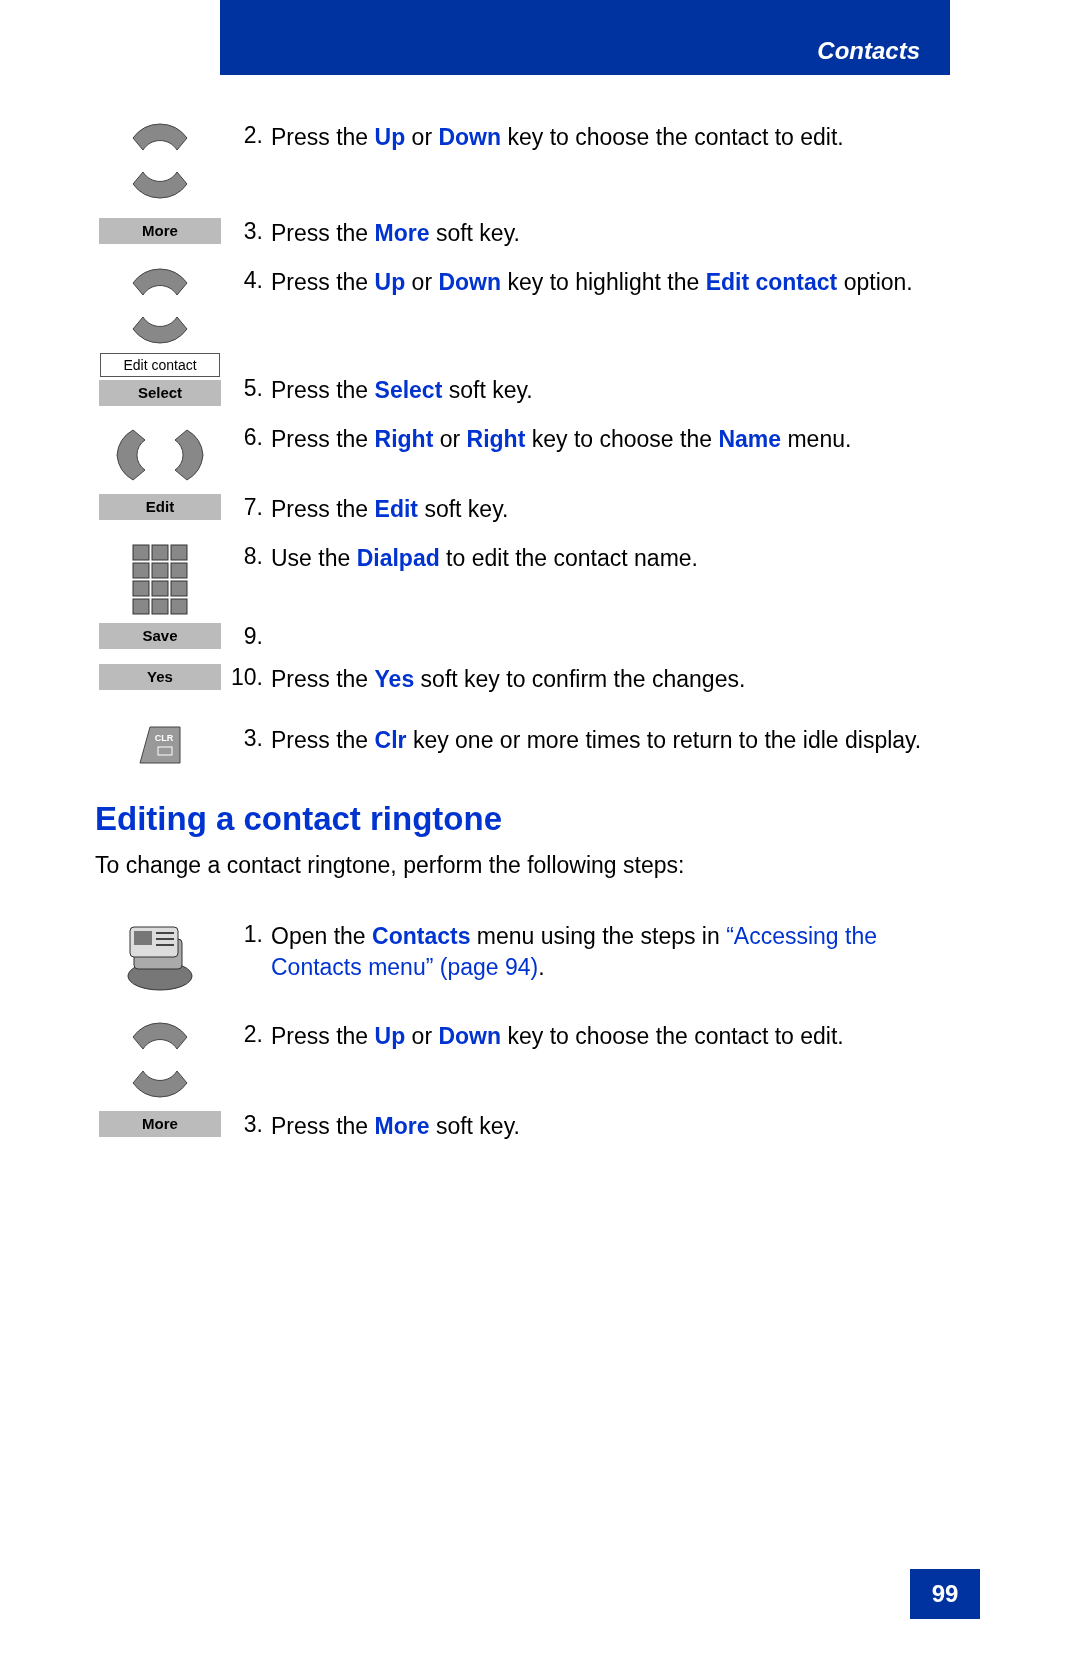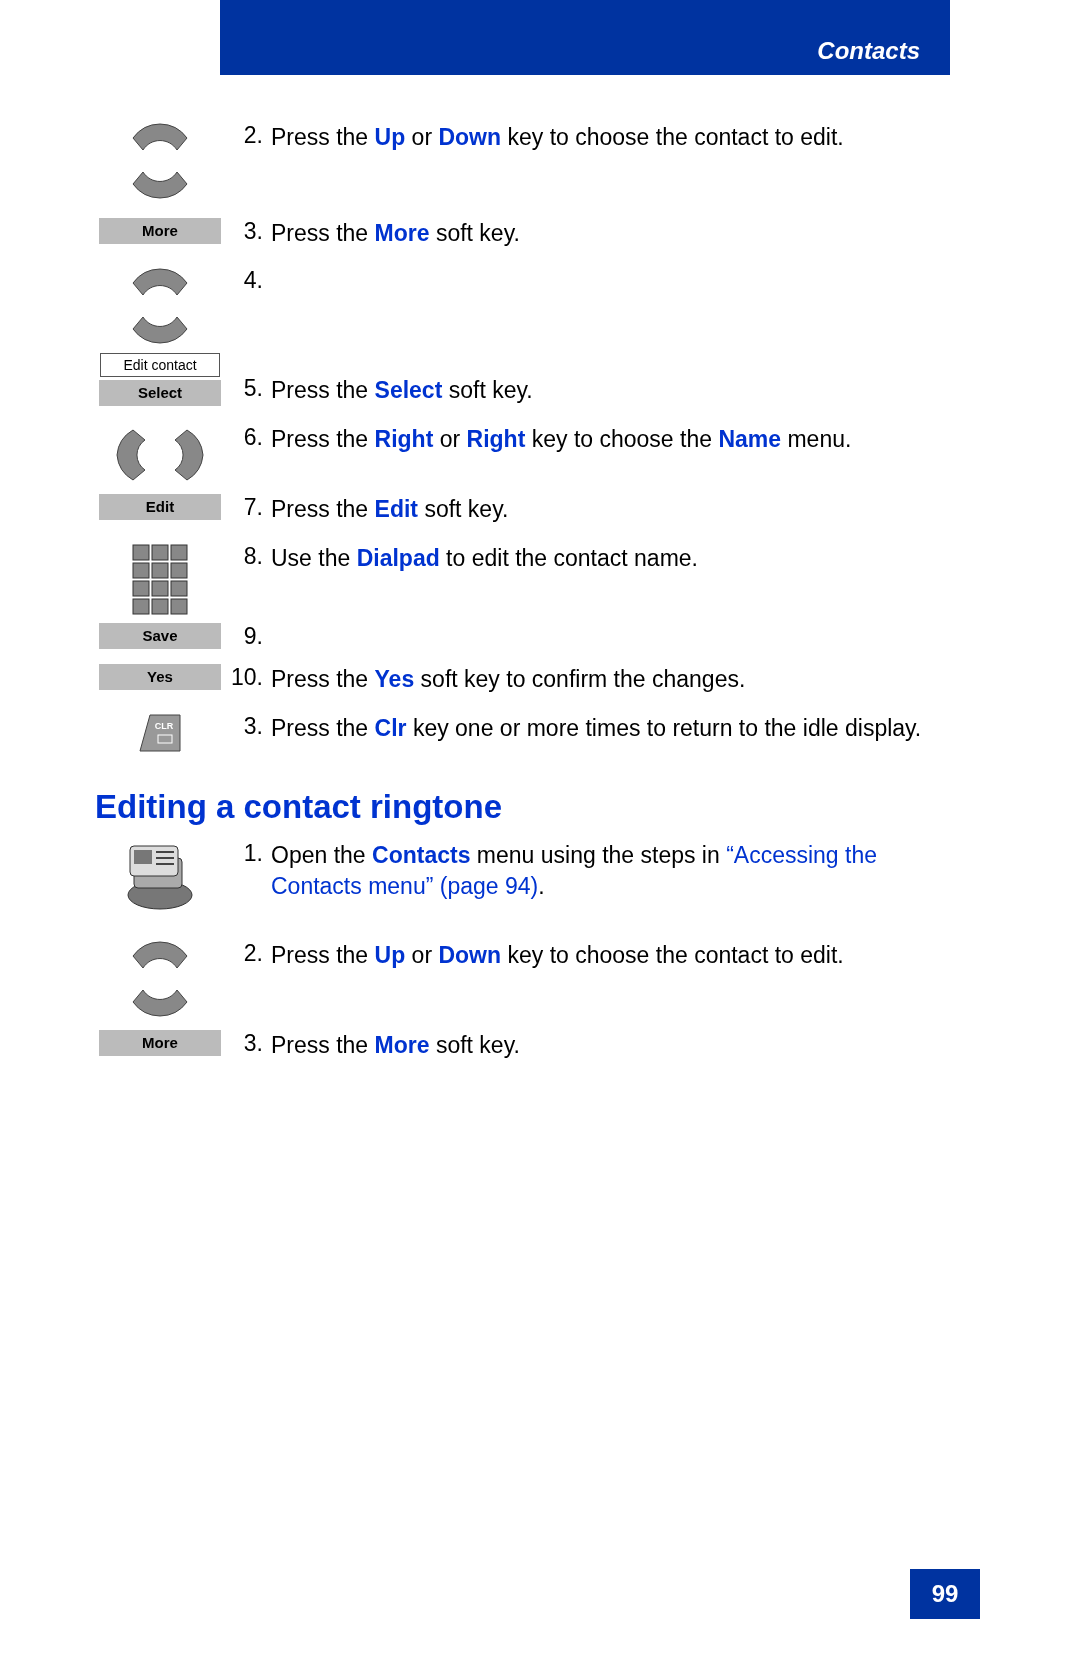--- a/index.html
+++ b/index.html
@@ -146,20 +146,21 @@
     </div>
 
     <div class="step-row" style="margin-top:18px;">
       <div class="icon-col">
         <svg class="updown-svg" width="70" height="78" viewBox="0 0 70 78">
           <path d="M35 2 A34 34 0 0 1 62 16 L52 28 A20 20 0 0 0 18 28 L8 16 A34 34 0 0 1 35 2 Z" fill="#888" stroke="#444"></path>
           <path d="M35 76 A34 34 0 0 1 8 62 L18 50 A20 20 0 0 0 52 50 L62 62 A34 34 0 0 1 35 76 Z" fill="#888" stroke="#444"></path>
         </svg>
       </div>
       <div class="num-col">4.</div>
+      <div class="text-col"><span>Press the </span><span class="kw">Up</span><span> or </span><span class="kw">Down</span><span> key to highlight the </span><span class="kw">Edit contact</span><span> option.</span></div>
     </div>
 
     <div class="step-row" style="margin-top:8px;">
       <div class="icon-col">
         <div class="menu-option">Edit contact</div>
         <div class="softkey-bar">Select</div>
       </div>
       <div class="num-col" style="padding-top:22px;">5.</div>
       <div class="text-col" style="padding-top:22px;"><span>Press the </span><span class="kw">Select</span><span> soft key.</span></div>
     </div>
@@ -212,33 +213,34 @@
     </div>
 
     <div class="step-row" style="margin-top:14px;">
       <div class="icon-col">
         <div class="softkey-bar">Yes</div>
       </div>
       <div class="num-col">10.</div>
       <div class="text-col"><span>Press the </span><span class="kw">Yes</span><span> soft key to confirm the changes.</span></div>
     </div>
 
-    <div class="step-row" style="margin-top:18px;">
+    <div class="step-row" style="margin-top:30px;">
       <div class="icon-col">
         <svg class="clr-svg" width="44" height="40" viewBox="0 0 44 40">
           <path d="M2 38 L12 2 L42 2 L42 38 Z" fill="#999" stroke="#444"></path>
           <text x="26" y="16" font-size="9" fill="#fff" text-anchor="middle" font-weight="bold">CLR</text>
           <rect x="20" y="22" width="14" height="8" fill="none" stroke="#fff" stroke-width="1"></rect>
         </svg>
       </div>
       <div class="num-col">3.</div>
       <div class="text-col"><span>Press the </span><span class="kw">Clr</span><span> key one or more times to return to the idle display.</span></div>
     </div>
 
     <div class="section-heading">Editing a contact ringtone</div>
+    <div class="section-intro">To change a contact ringtone, perform the following steps:</div>
 
     <div class="step-row">
       <div class="icon-col">
         <svg class="contacts-svg" width="80" height="72" viewBox="0 0 80 72">
           <ellipse cx="40" cy="55" rx="32" ry="14" fill="#777" stroke="#333"></ellipse>
           <rect x="14" y="18" width="48" height="30" rx="4" fill="#aaa" stroke="#333"></rect>
           <rect x="10" y="6" width="48" height="30" rx="4" fill="#ddd" stroke="#333"></rect>
           <rect x="14" y="10" width="18" height="14" fill="#777"></rect>
           <line x1="36" y1="12" x2="54" y2="12" stroke="#444" stroke-width="2"></line>
           <line x1="36" y1="18" x2="54" y2="18" stroke="#444" stroke-width="2"></line>

